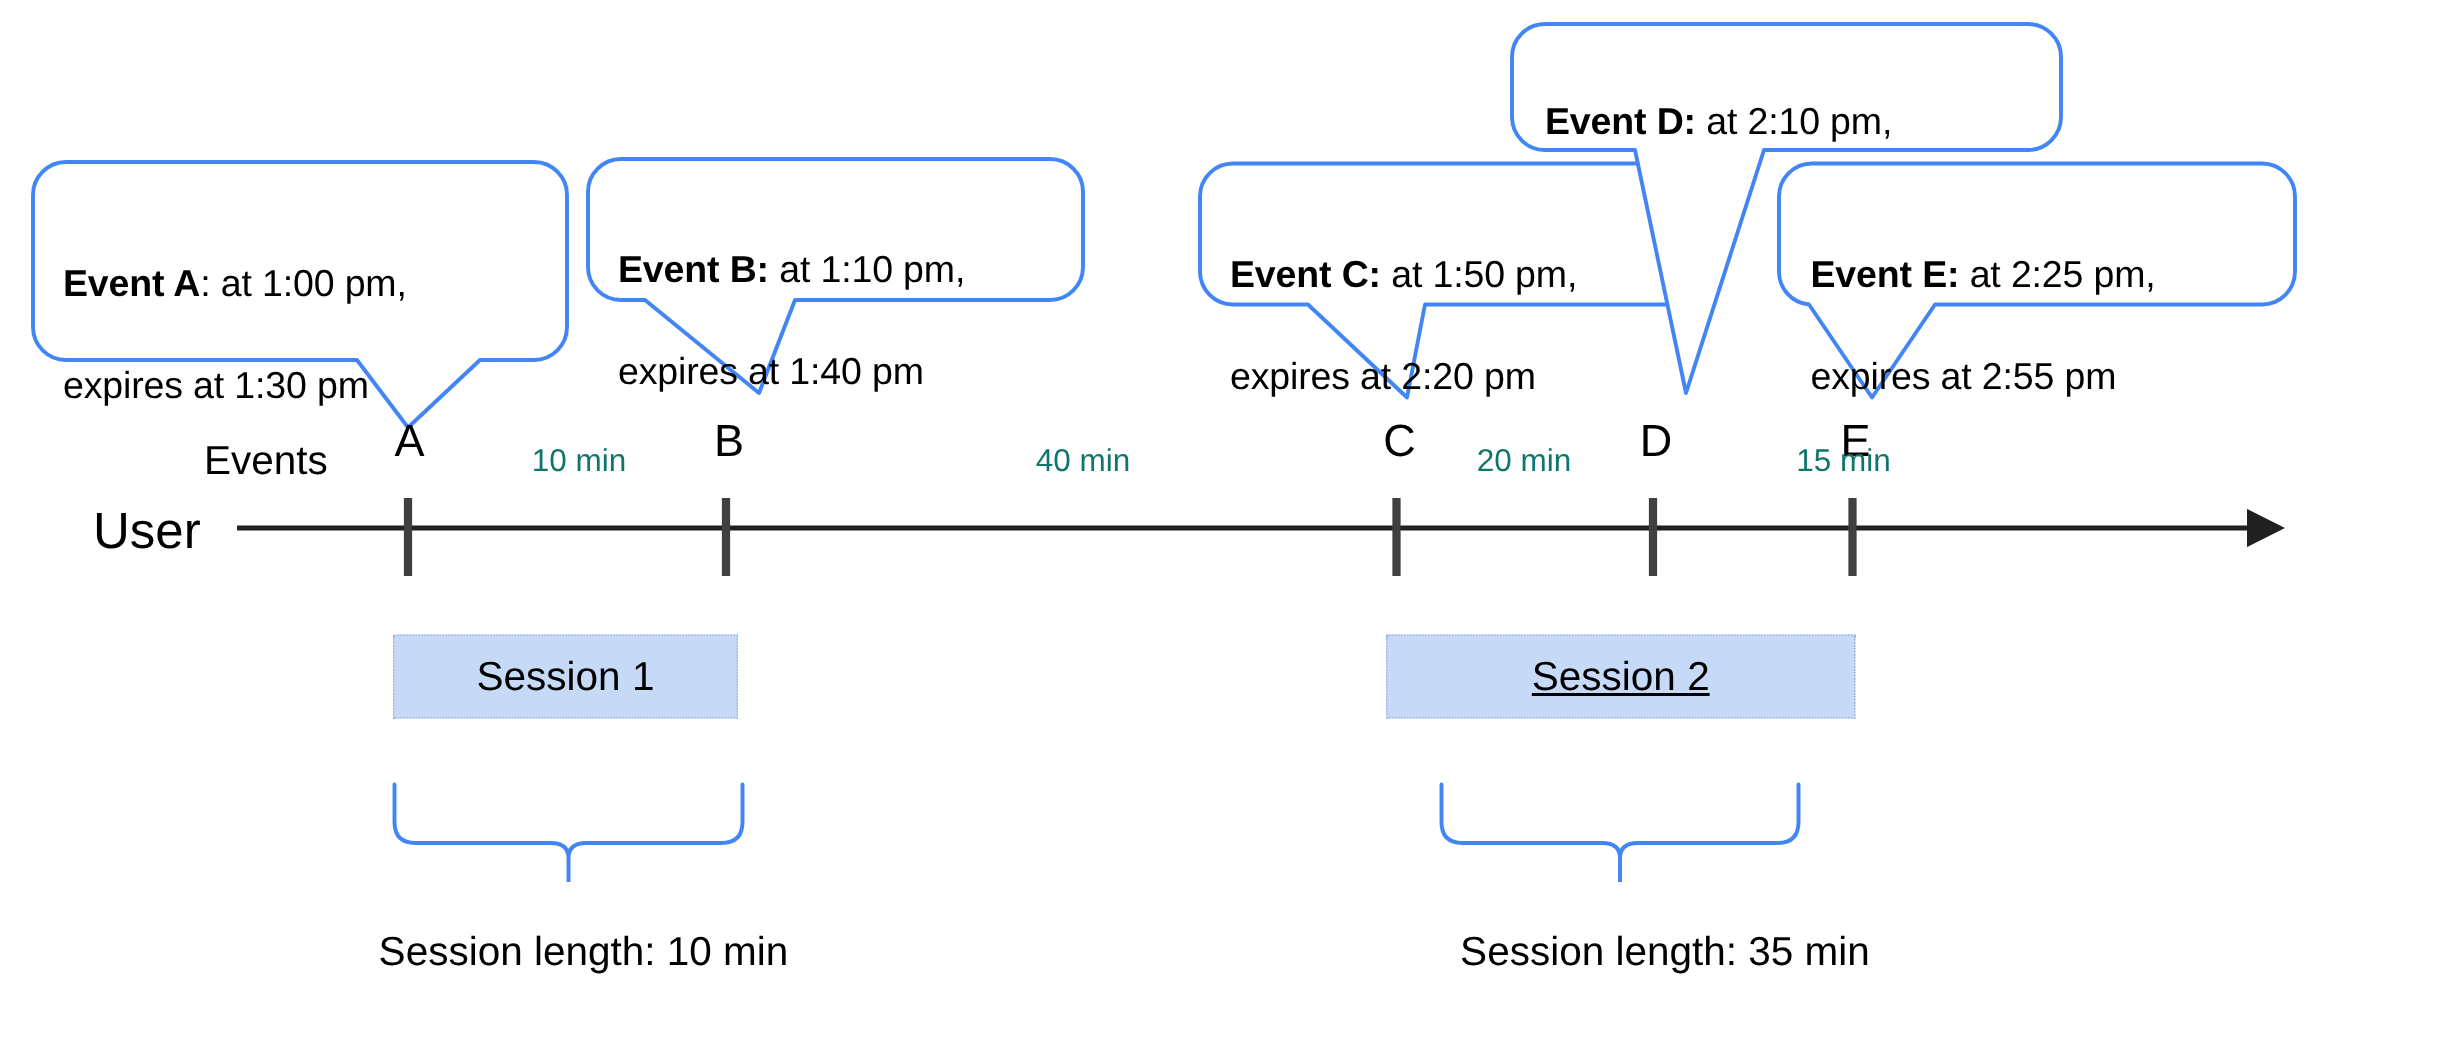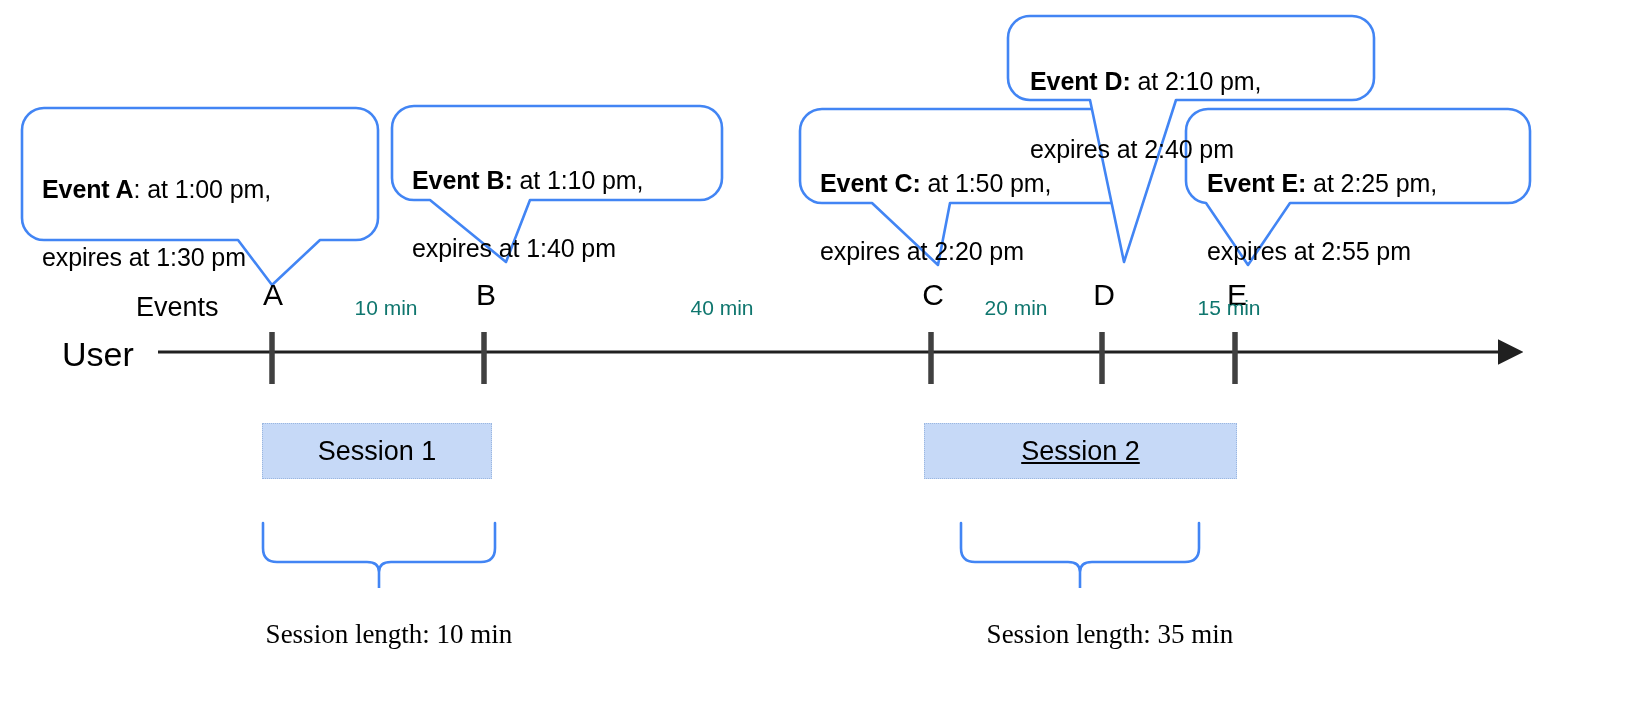--- a/index.html
+++ b/index.html
@@ -89,21 +89,20 @@
 
   
   .session-length {
     position: absolute;
     font-size: 27px;
     line-height: 27px;
     color: #000000;
     text-align: center;
     transform: translateX(-50%);
     white-space: nowrap;
-    font-family: Liberation Serif, serif;
   }
 </style>
 </head>
 <body>
 
 <div id="stage">
 
   <svg id="svg-layer" viewBox="0 0 1634 702">
 
     <path fill="#ffffff" stroke="#4285F4" stroke-width="2.6" stroke-linejoin="round" d="M 22,130
@@ -218,21 +217,20 @@
     <span>expires at 1:40 pm</span>
   </div>
 
   <div class="callout-text" style="left:820px; top:132px; width:312px;">
     <span class="ev">Event C:</span><span> </span><span>at 1:50 pm,</span><br>
     <span>expires at 2:20 pm</span>
   </div>
 
   <div class="callout-text" style="left:1030px; top:30px; width:330px;">
     <span class="ev">Event D:</span><span> </span><span>at 2:10 pm,</span><br>
-    <span>expires at 2:40 pm</span>
   </div>
 
   <div class="callout-text" style="left:1207px; top:132px; width:320px;">
     <span class="ev">Event E:</span><span> </span><span>at 2:25 pm,</span><br>
     <span>expires at 2:55 pm</span>
   </div>
 
   <div class="axis-name" style="left:62px; top:337px;">User</div>
 
   <div class="events-label" style="left:136px; top:281px;margin-top:13px;">Events</div>

